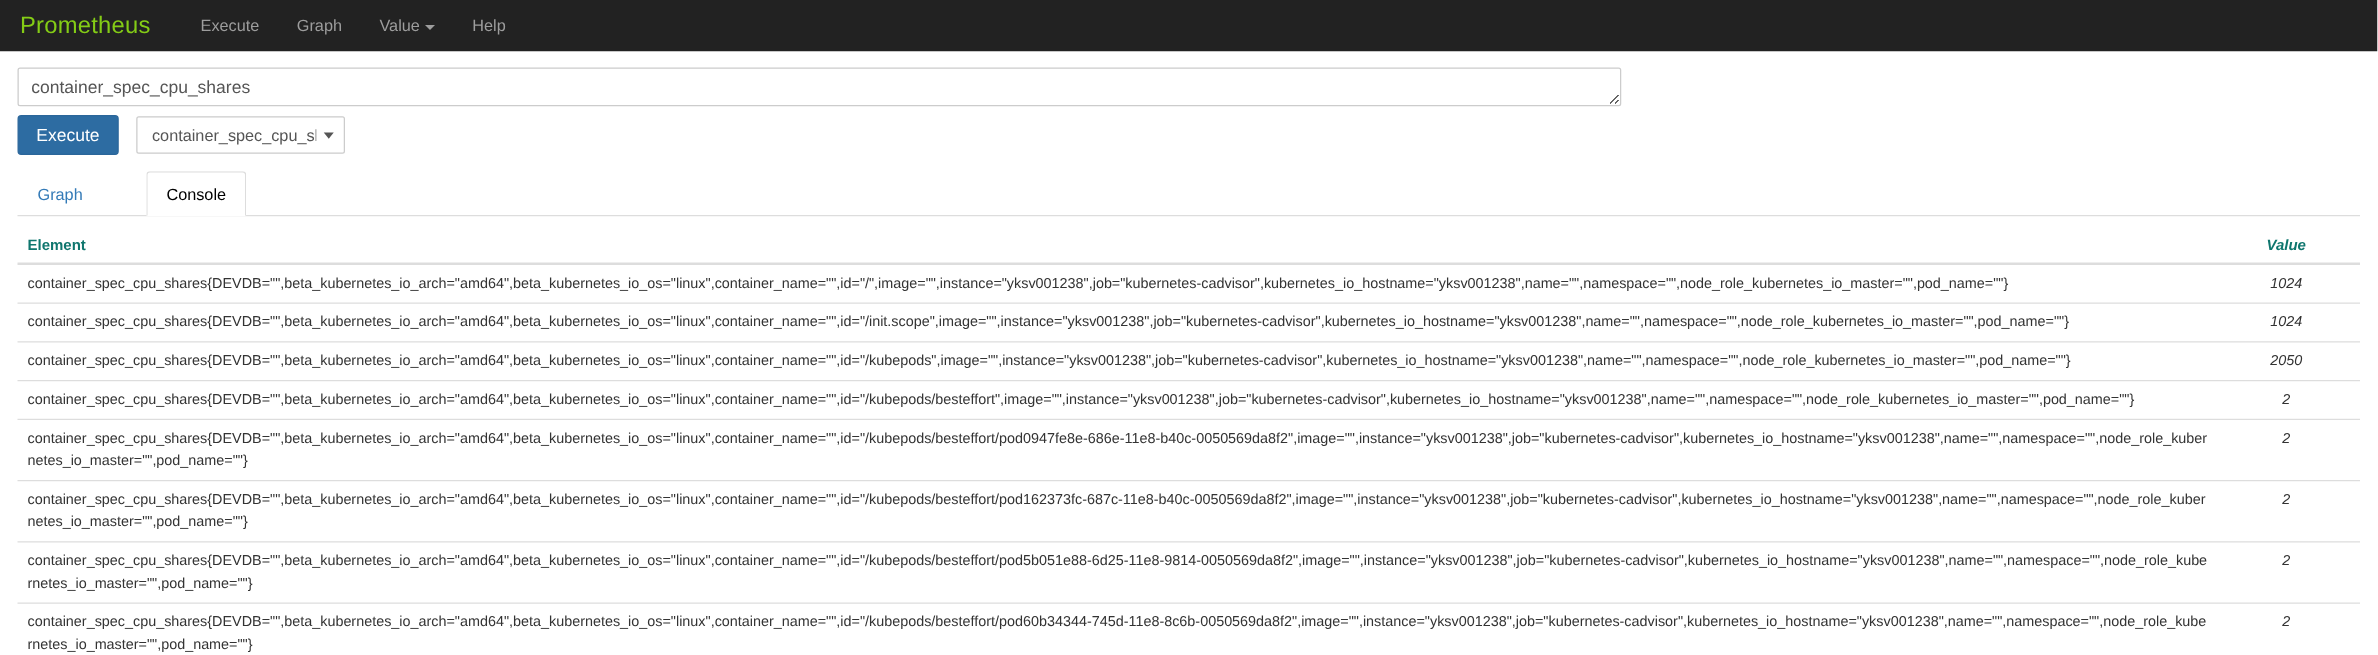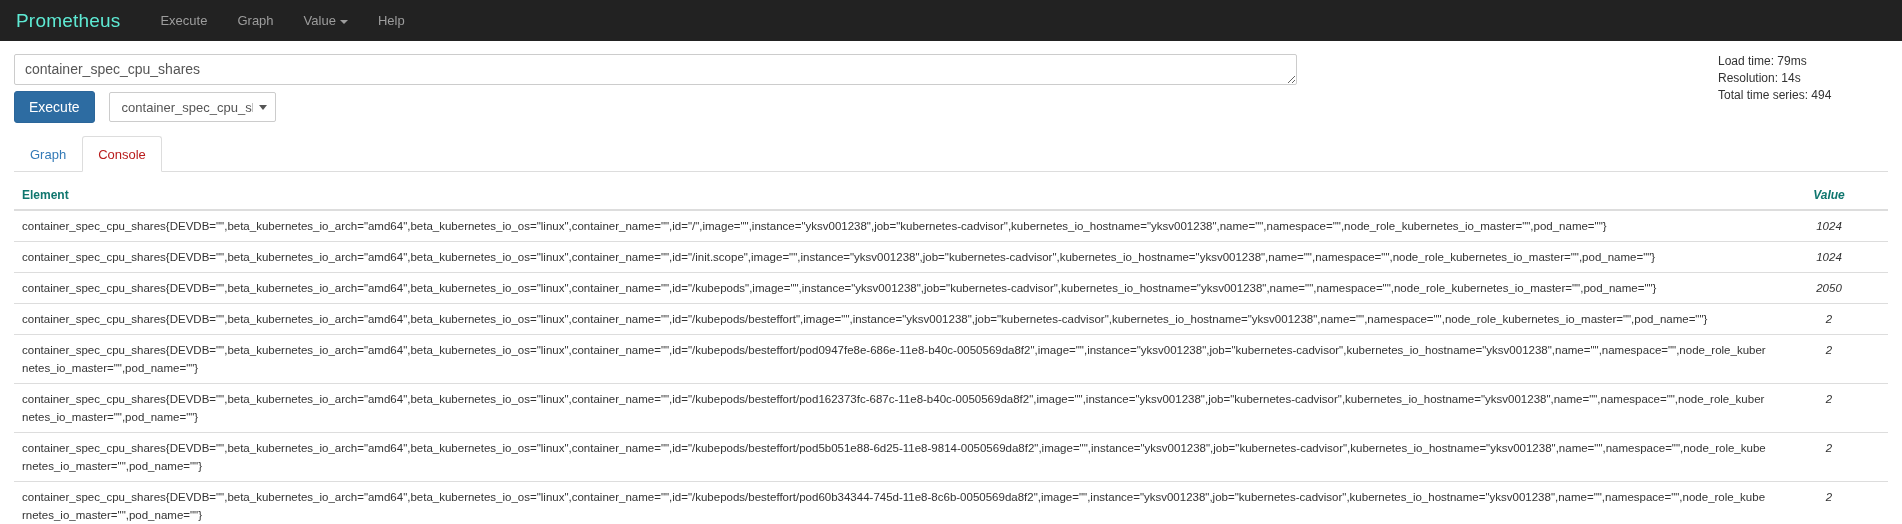--- a/index.html
+++ b/index.html
@@ -18,21 +18,21 @@
 
   
   .navbar {
     height: 41px;
     background: #222222;
     display: flex;
     align-items: center;
     padding-left: 16px;
   }
   .navbar-brand {
-    color: #5eead4;
+    color: #84cc16;
     font-size: 19px;
     line-height: 1;
     padding: 0 15px 0 0;
     margin-right: 10px;
     letter-spacing: .2px;
     cursor: pointer;
   }
   .nav-item {
     color: #9d9d9d;
     font-size: 13px;
@@ -153,25 +153,26 @@
     font-size: 13px;
     padding: 8px 15px 7px 15px;
     line-height: 19px;
     cursor: pointer;
     color: #337ab7;
     border: 1px solid transparent;
     margin-bottom: -1px;
     border-radius: 3px 3px 0 0;
   }
   .tab.active {
-    color: #b91c1c;
+    color: #000000;
     background: #ffffff;
     border: 1px solid #dddddd;
     border-bottom-color: #ffffff;
     cursor: default;
+    margin-left: 35px;
   }
 
   
   .table-wrap { margin-top: 10px; }
   table.result {
     width: 100%;
     border-collapse: collapse;
     font-size: 11.5px;
     table-layout: fixed;
   }
@@ -216,25 +217,20 @@
 </div>
 
 <div class="content">
 
   <div class="query-row">
     <div class="query-area-wrap">
       <textarea class="query-input" placeholder="Expression (press Shift+Enter for newlines)" style="">container_spec_cpu_shares</textarea>
     </div>
   </div>
 
-  <div class="stats">
-    <div>Load time: 79ms</div>
-    <div>Resolution: 14s</div>
-    <div>Total time series: 494</div>
-  </div>
 
   <div class="controls-row">
     <button class="btn-execute">Execute</button>
     <div class="metric-select">
       <span class="sel-label">container_spec_cpu_shares</span>
       <span class="sel-caret"></span>
     </div>
   </div>
 
   <div class="tabs">

